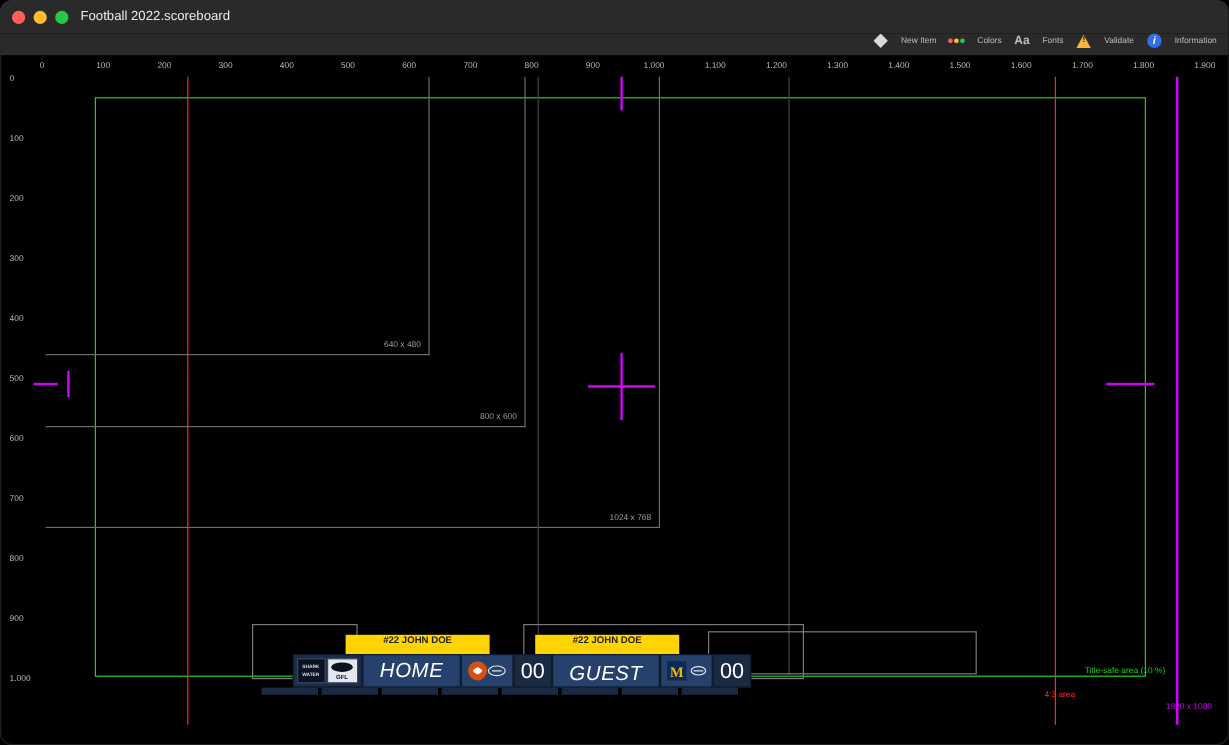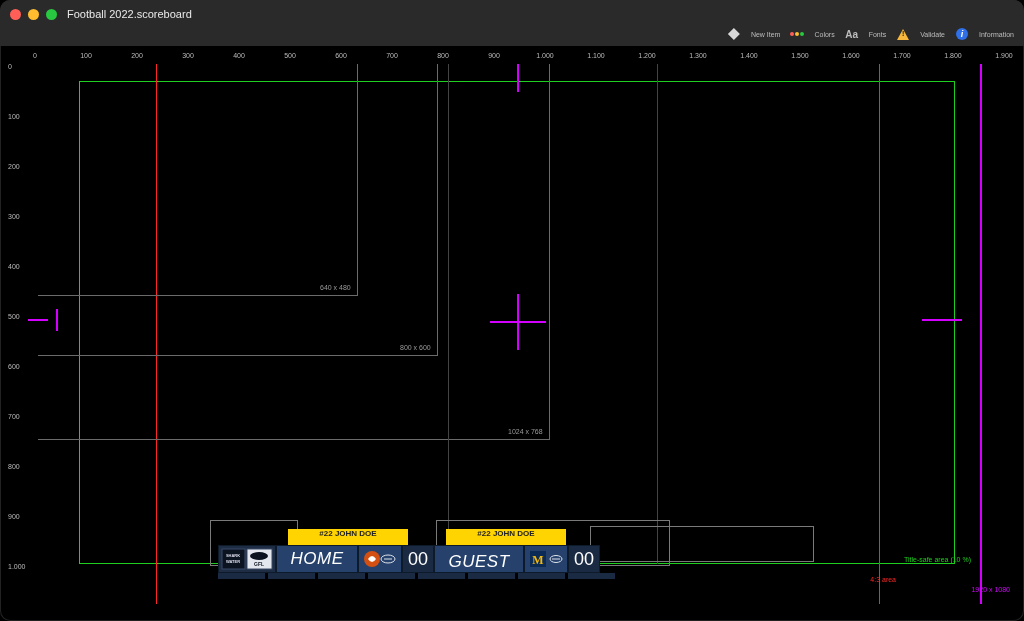--- a/index.html
+++ b/index.html
@@ -37,21 +37,21 @@
   .g-red-v { width: 1px; background: #ff2626; }
   .g-magenta { background: #d400ff; }
   .g-gray { border: 1px solid #6b6b6b; }
   .dim-label { position: absolute; font-size: 7px; color: #9a9a9a; }
   .safe-label { position: absolute; font-size: 7px; color: #1fcf1f; }
   .safe43 { color: #ff2626; }
   .safe1920 { color: #d400ff; }
   
   .lower3 { position: absolute; left: 190px; bottom: 32px; height: 52px; width: 630px; }
   .tag { position: absolute; top: 0; height: 16px; background: #ffd400; color: #222; font-size: 8px; font-weight: 600; display: flex; align-items: flex-start; justify-content: center; padding: 0 6px; }
-  .bar { position: absolute; top: 16px; height: 16px; display: flex; }
+  .bar { position: absolute; top: 16px; height: 16px; display: flex; margin-left: 26px; }
   .cell { height: 28px; display: flex; align-items: center; justify-content: center; border: 1px solid #0d1a2a; }
   .sponsor { width: 58px; background: #1e2c44; }
   .sponsor svg { width: 52px; height: 22px; }
   .teamname { width: 82px; background: #25416c; color: #fff; font-family: Impact, "Arial Black", sans-serif; font-size: 17px; letter-spacing: 0.5px; font-style: italic; }
   .teamlogo { width: 44px; background: #25416c; }
   .score { width: 32px; background: #1a2a42; color: #fff; font-family: Impact, "Arial Black", sans-serif; font-size: 18px; }
   .banner { width: 220px; background: #f5f5f5; color: #222; font-size: 13px; font-family: "Helvetica Neue", Arial, sans-serif; position: relative; }
   .banner-stripe { position: absolute; inset: 0; background: linear-gradient(100deg, transparent 0 8%, #cf1f1f 8% 15%, transparent 15% 100%); opacity: 0.45; }
   .banner-text { position: relative; }
   .teamlogo svg { width: 36px; height: 20px; }

